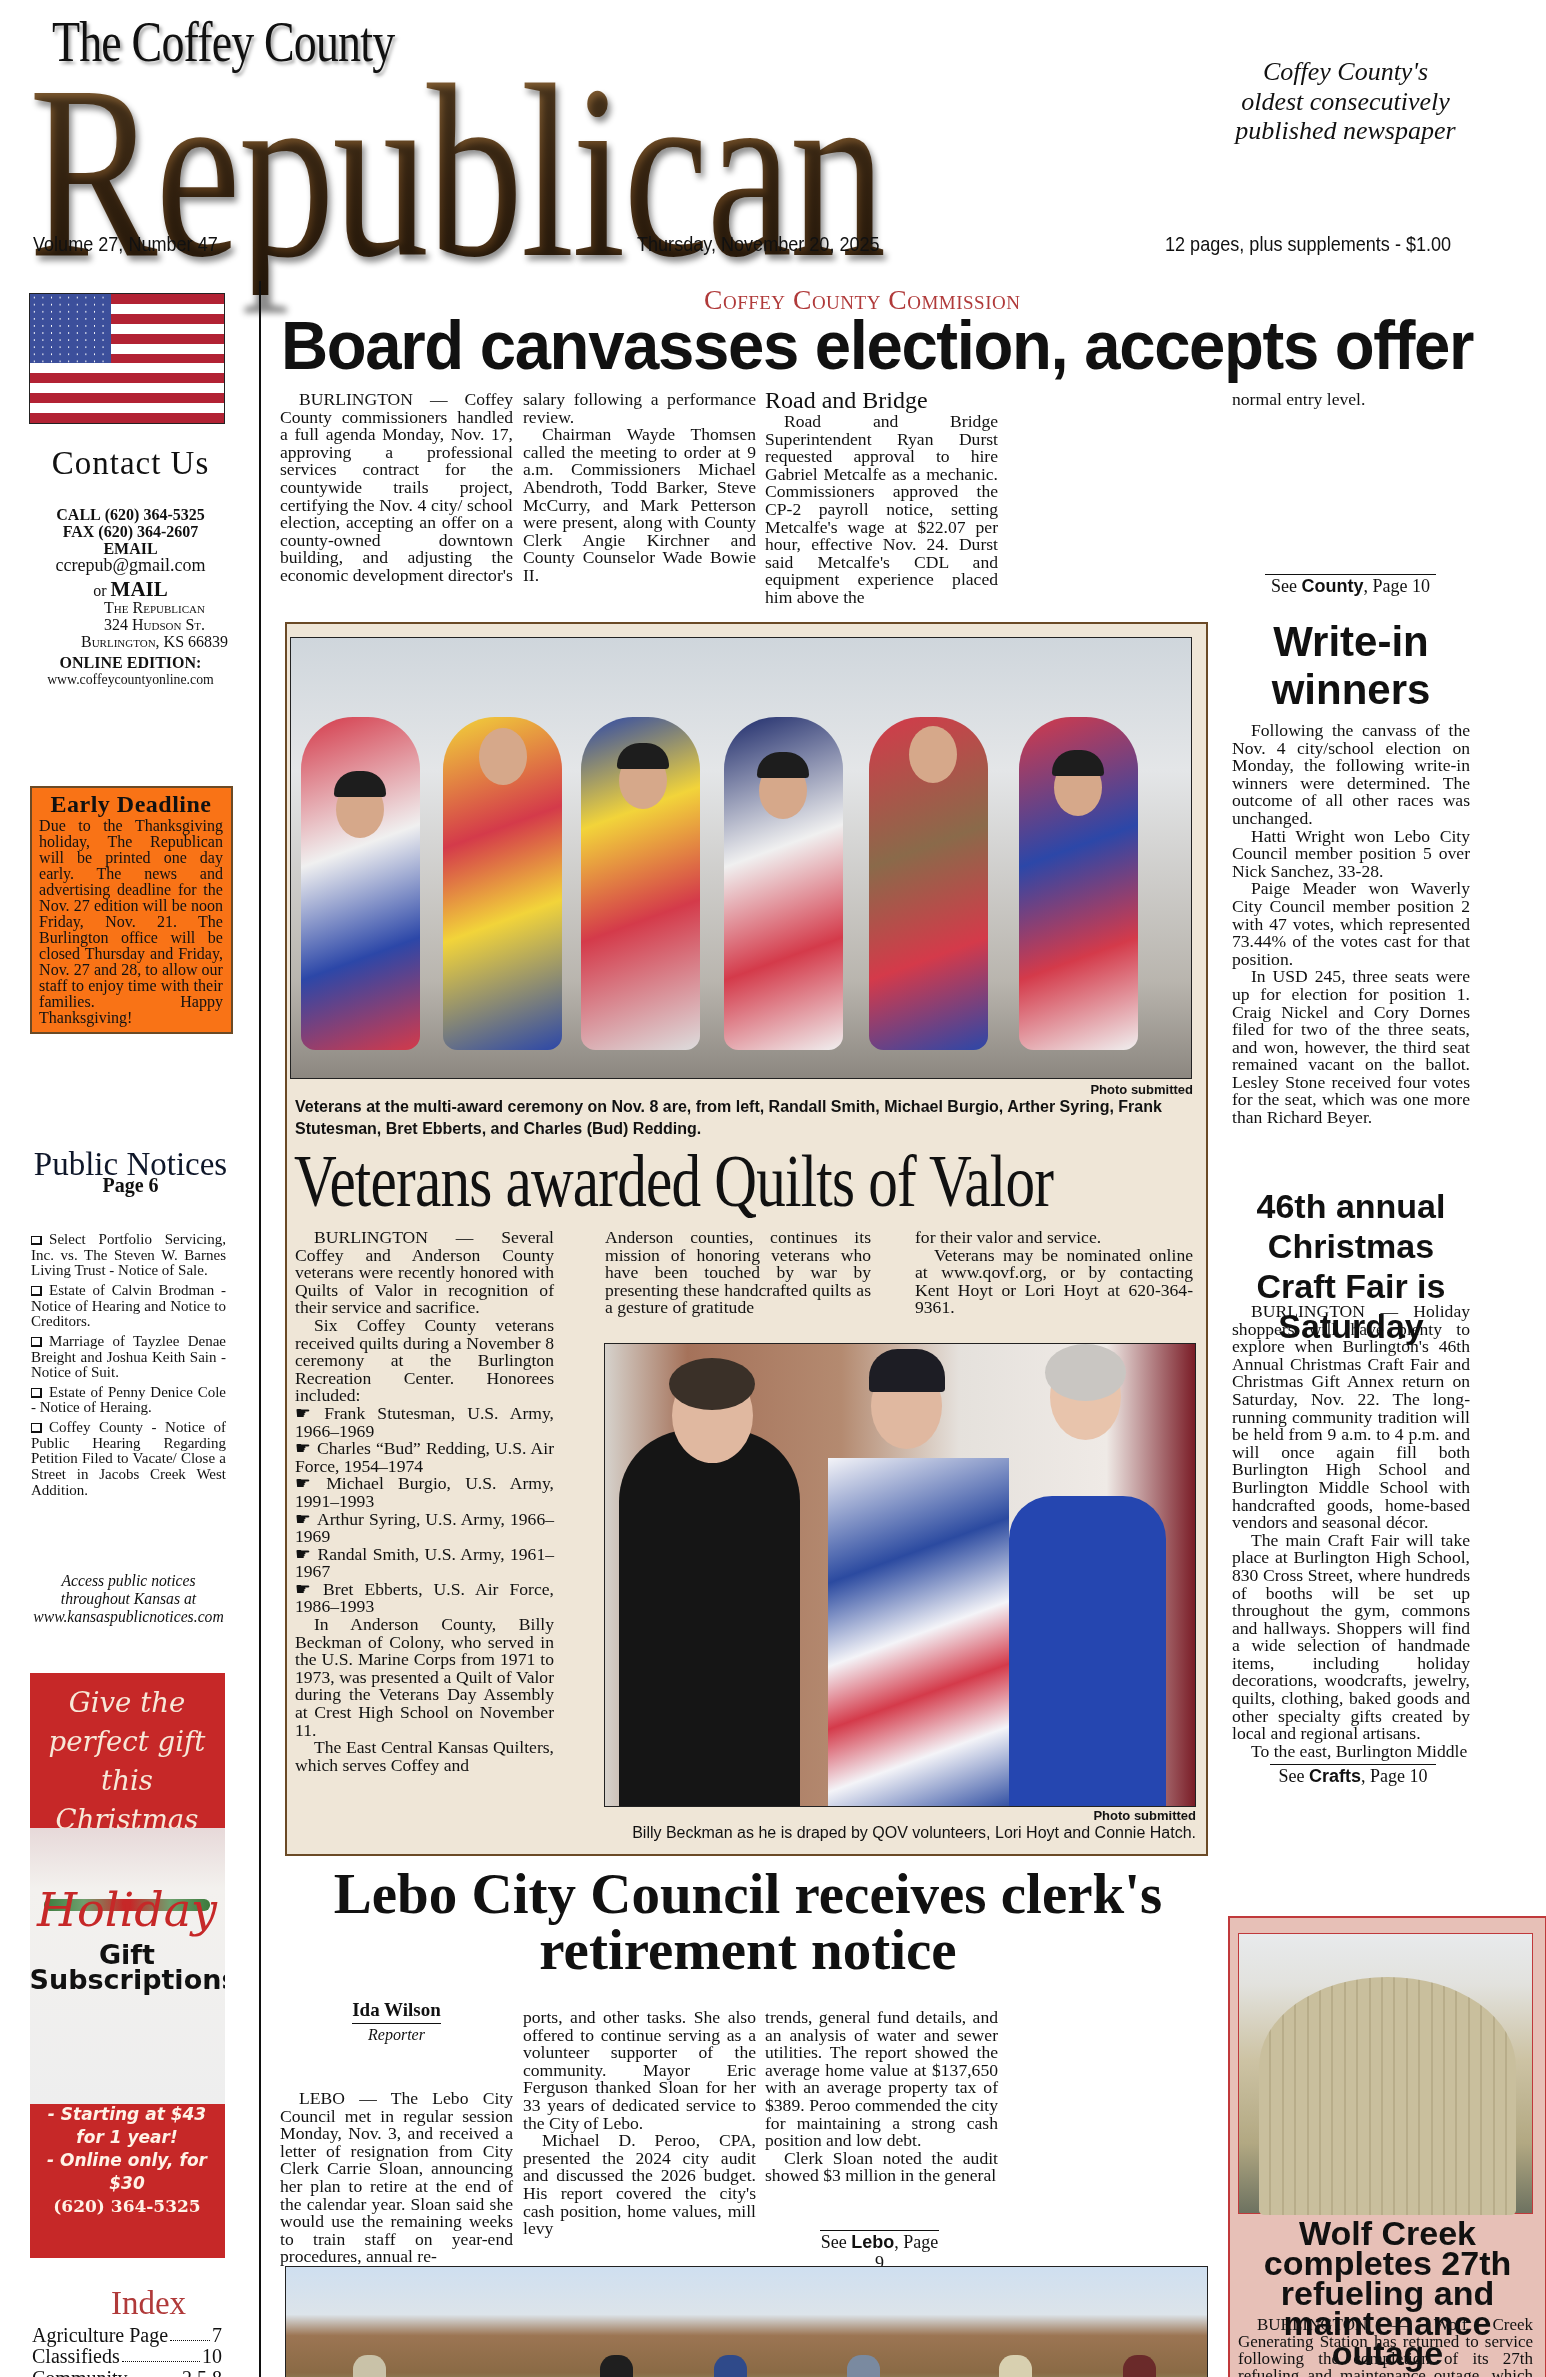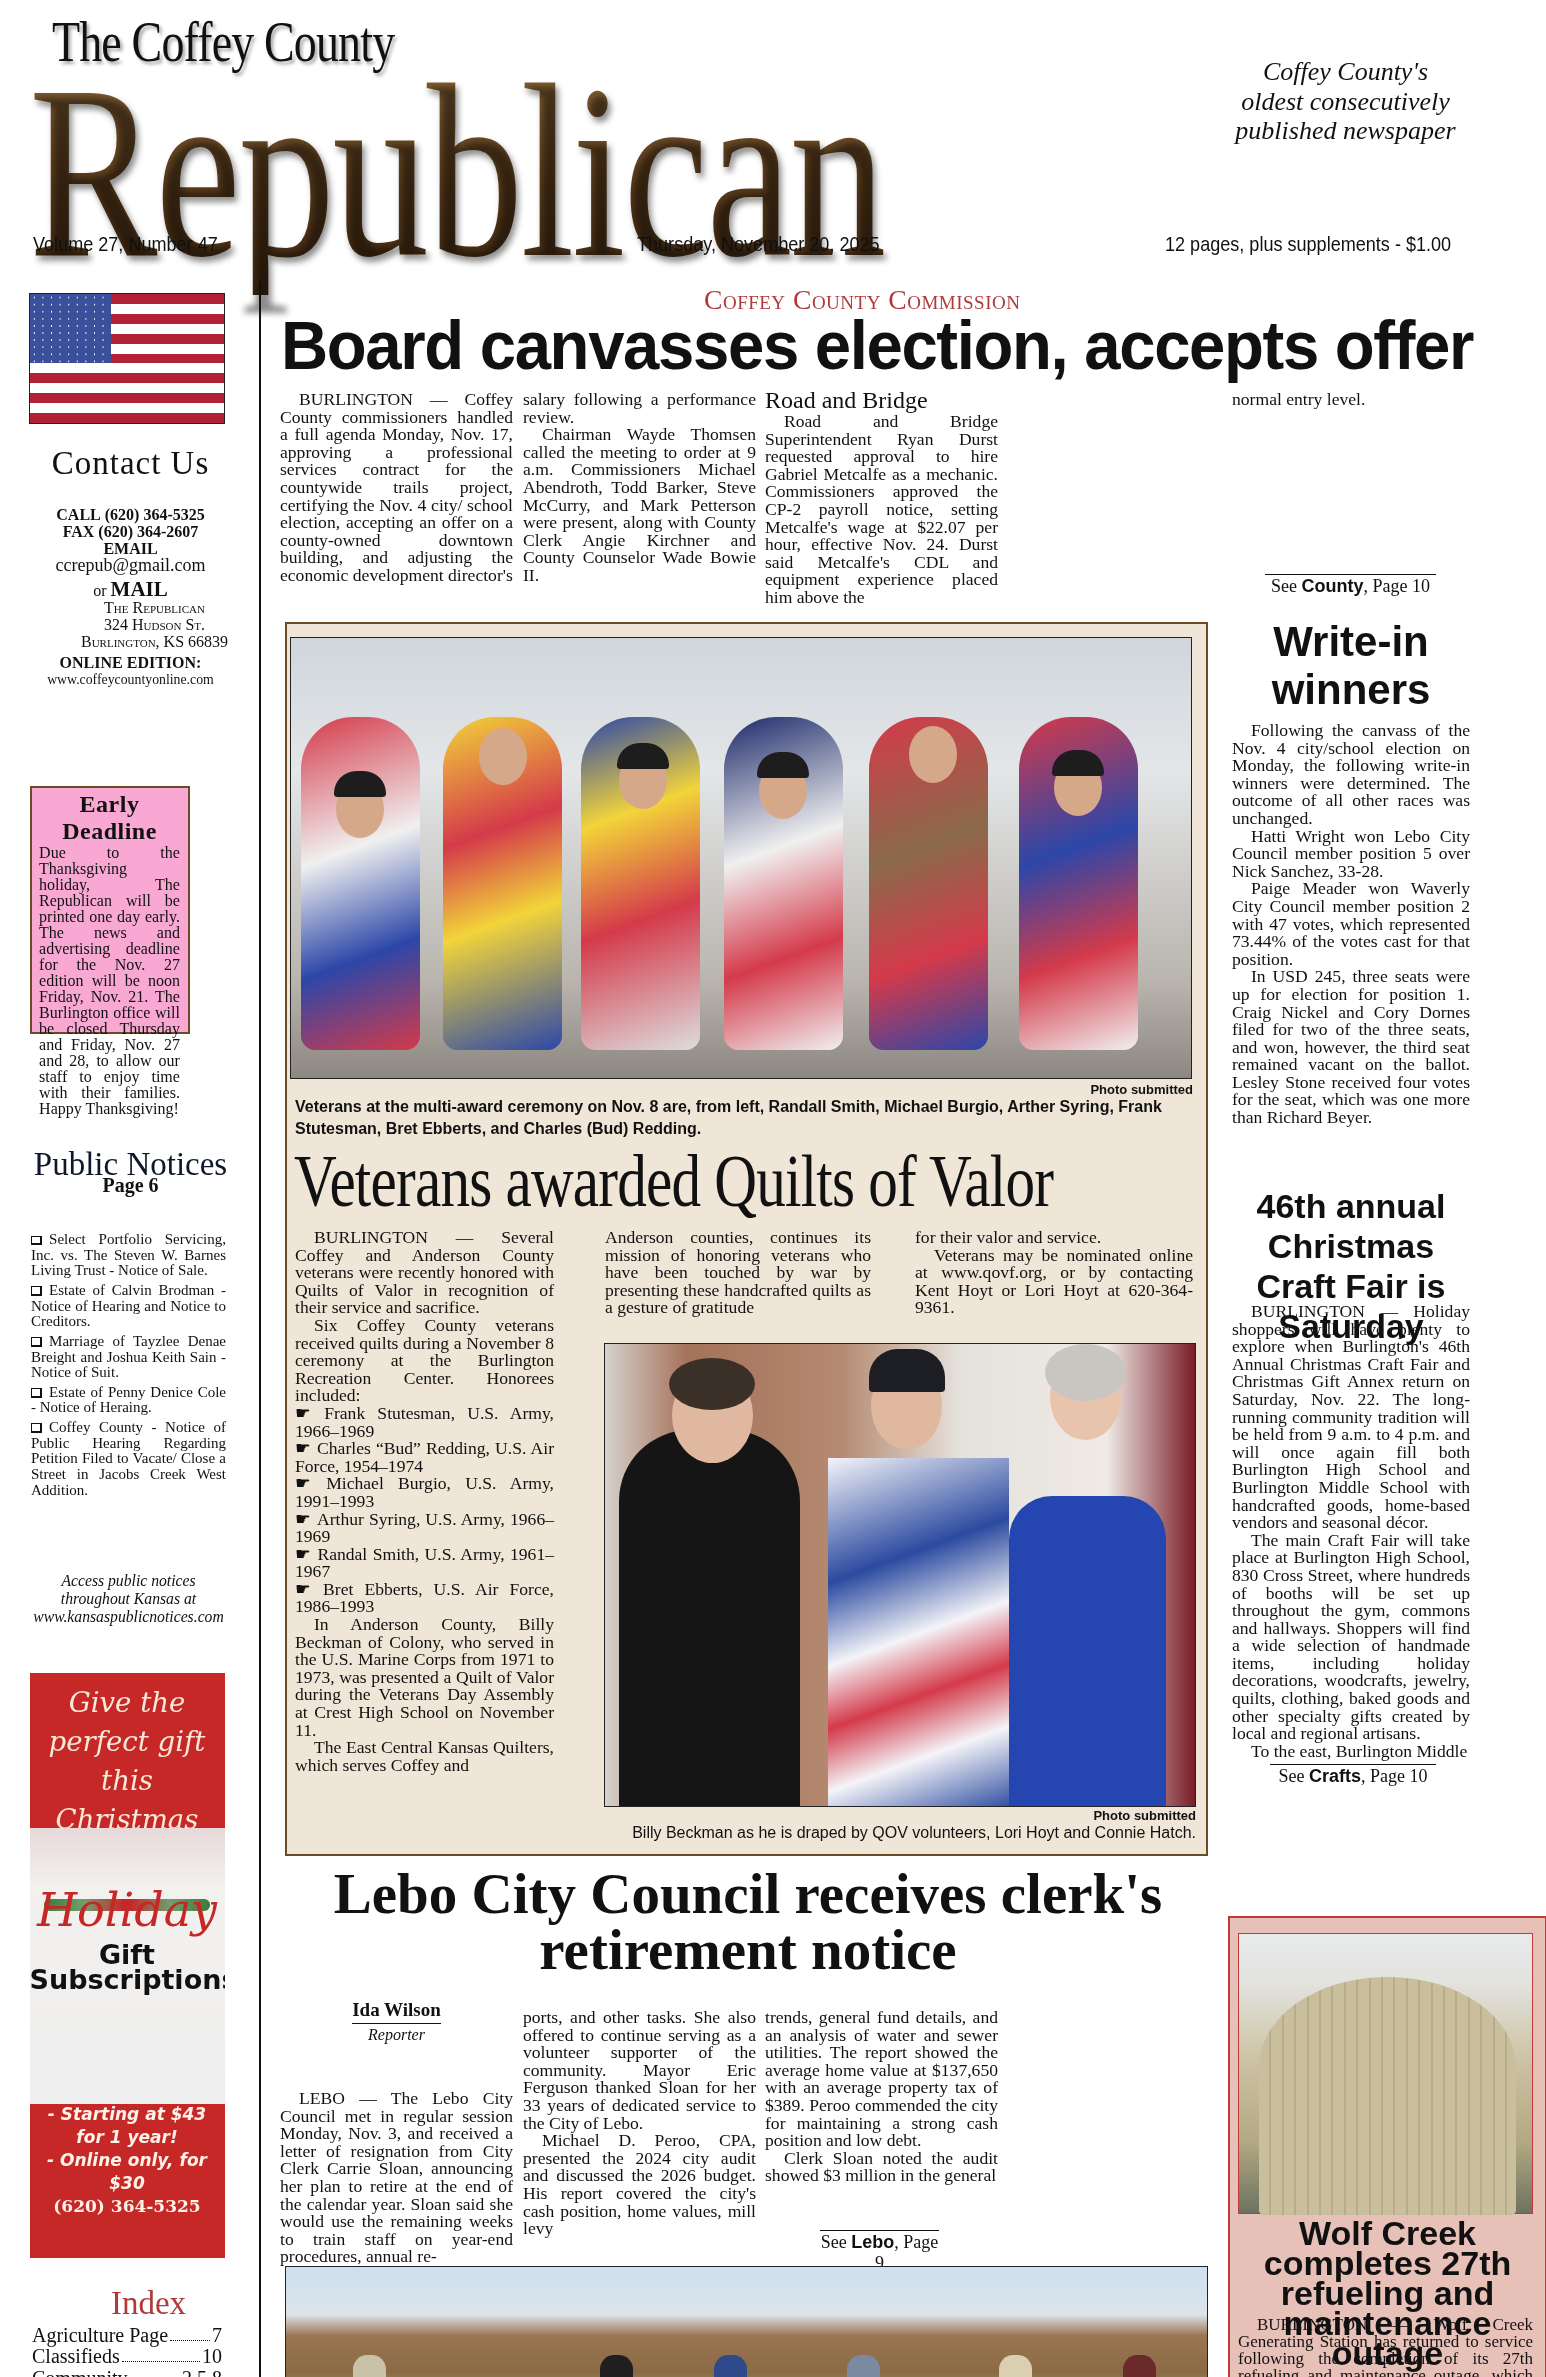--- a/index.html
+++ b/index.html
@@ -22,21 +22,21 @@
   
   .sidebar { left: 0; top: 281px; width: 261px; height: 2626px; border-right: 2.4px solid #111; }
   .flag { left: 28.5px; top: 293px; width: 196px; height: 131px; border: 1px solid #222; overflow: hidden; background: #fff; }
   .flag .stripe { position: absolute; left: 0; width: 100%; height: calc(100%/13); background: #b22234; }
   .flag .union { position: absolute; left: 0; top: 0; width: 42%; height: calc(100%*7/13); background: #3c4f9b;
     background-image: radial-gradient(#fff 0.7px, transparent 1px); background-size: 8.6px 7.1px; }
   .contact-title { left: 0; width: 261px; text-align: center; font-size: 33px; top: 445px; letter-spacing: 1px; }
   .contact-lines { left: 0; width: 261px; text-align: center; top: 506px; font-size: 16px; line-height: 17px; }
   .contact-lines b { font-weight: bold; }
   .sc { font-variant: small-caps; padding-left: 48px; }
-  .deadline-box { left: 29.5px; top: 786px; width: 160px; height: 248px; background: #f9a8d4; border: 2.4px solid #6b4a26;
+  .deadline-box { left: 29.5px; top: 786px; width: 203px; height: 248px; background: #f97316; border: 2.4px solid #6b4a26;
     padding: 2.9px 7.6px; }
   .deadline-title { font-weight: bold; font-size: 24px; text-align: center; letter-spacing: 0.5px; }
   .deadline-text { font-size: 16px; line-height: 16px; text-align: justify; }
   .pn-title { left: 0; width: 261px; text-align: center; top: 1146px; font-size: 33px; color: #0f172a; }
   .pn-page { left: 0; width: 261px; text-align: center; top: 1170px; font-size: 20px; font-weight: bold; }
   .pn-list { left: 31px; top: 1189px; width: 195px; font-size: 15px; line-height: 15.7px; text-align: justify; }
   .pn-item { margin-bottom: 3.8px; }
   .pn-box { display: inline-block; width: 11.4px; height: 9.5px; border: 1.4px solid #111; border-right-width: 2.4px; border-bottom-width: 2.4px; margin-right: 6.7px; vertical-align: -1px; }
   .pn-access { left: 28.5px; top: 1334px; width: 200px; text-align: center; font-style: italic; font-size: 15.7px; line-height: 18px; }
   .ad { left: 29.5px; top: 1659px; width: 195px; height: 585px; background: #c62828; overflow: hidden; margin-top: 14px; }

